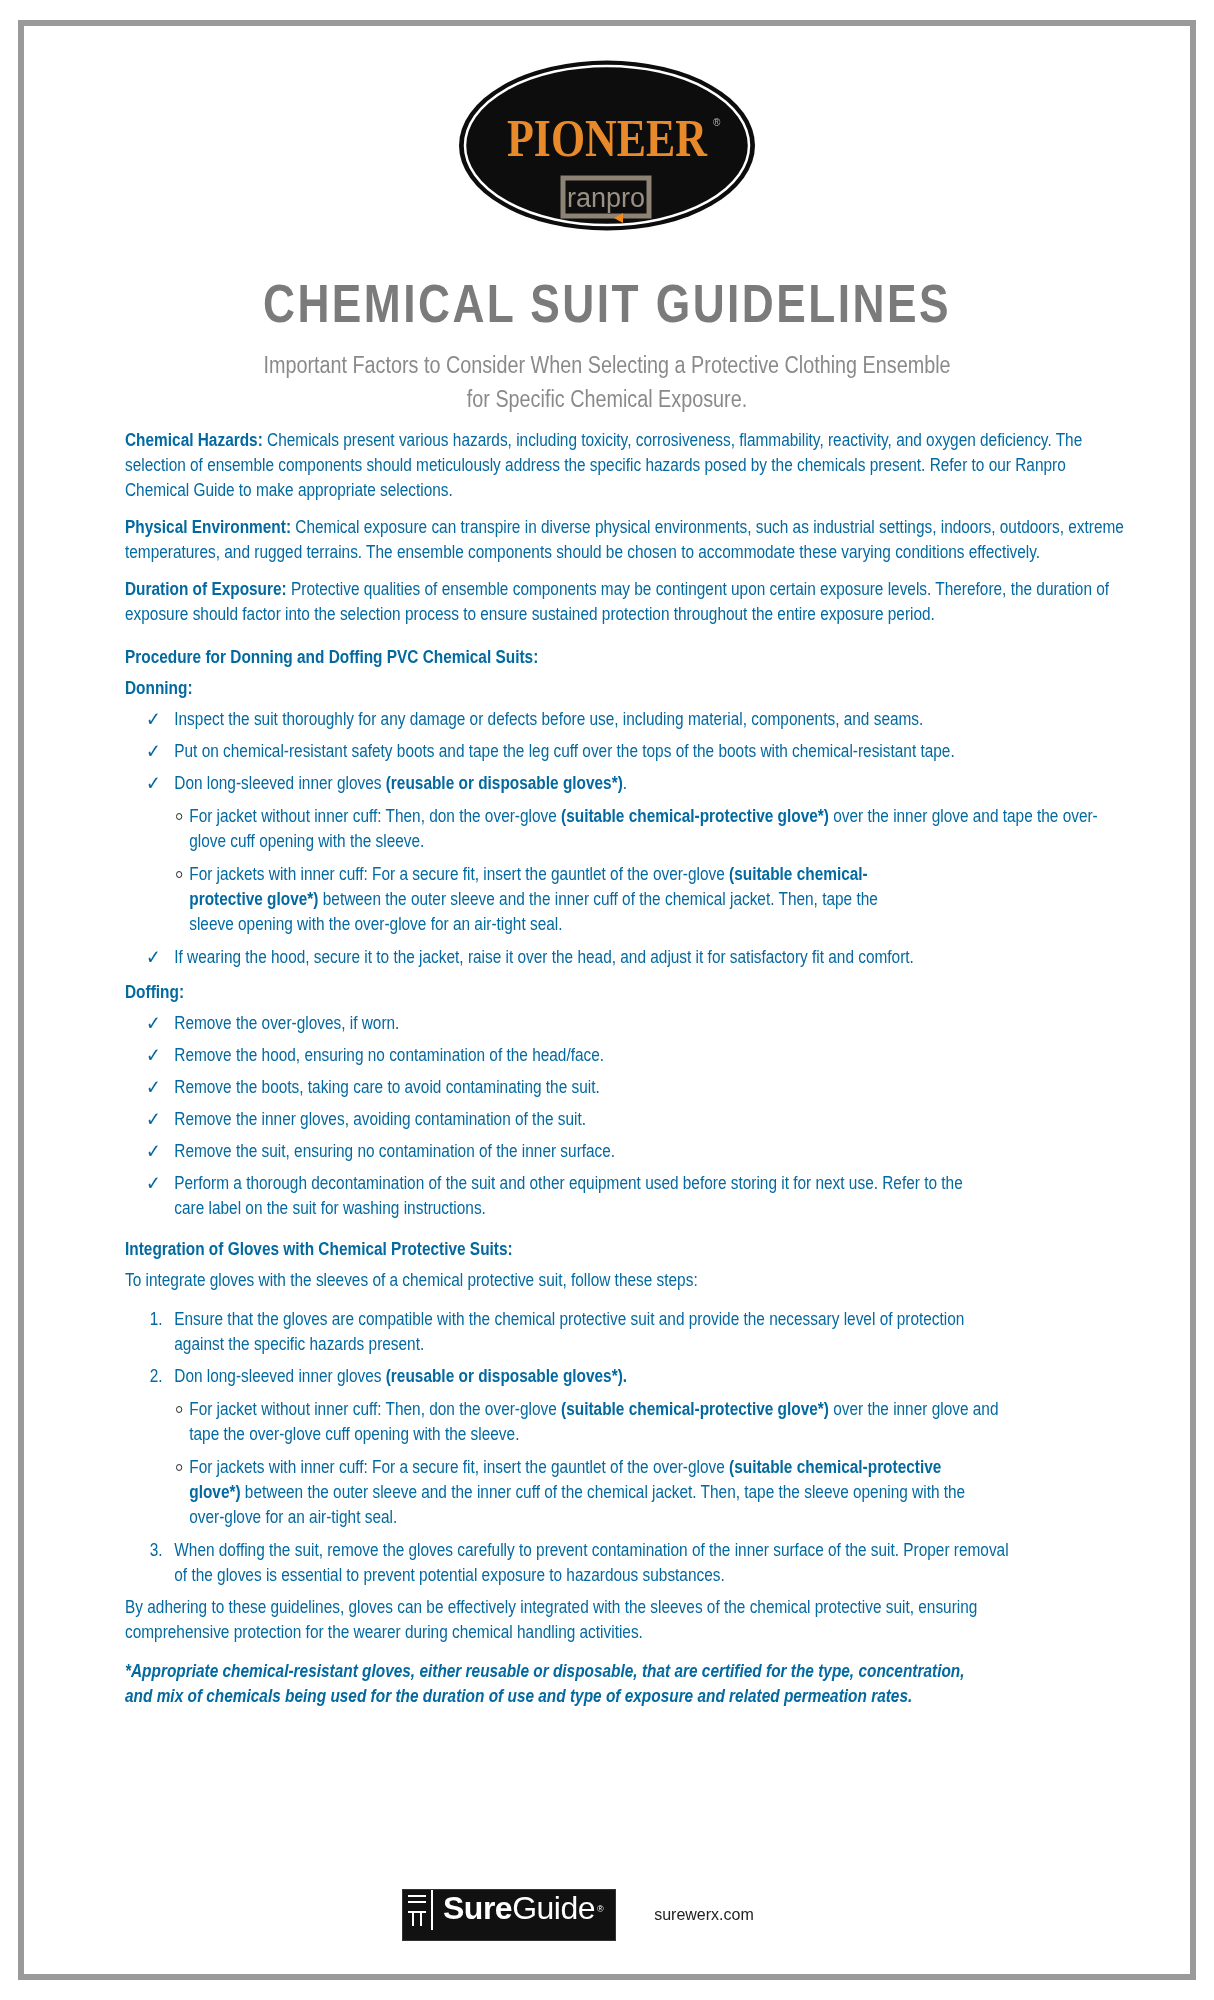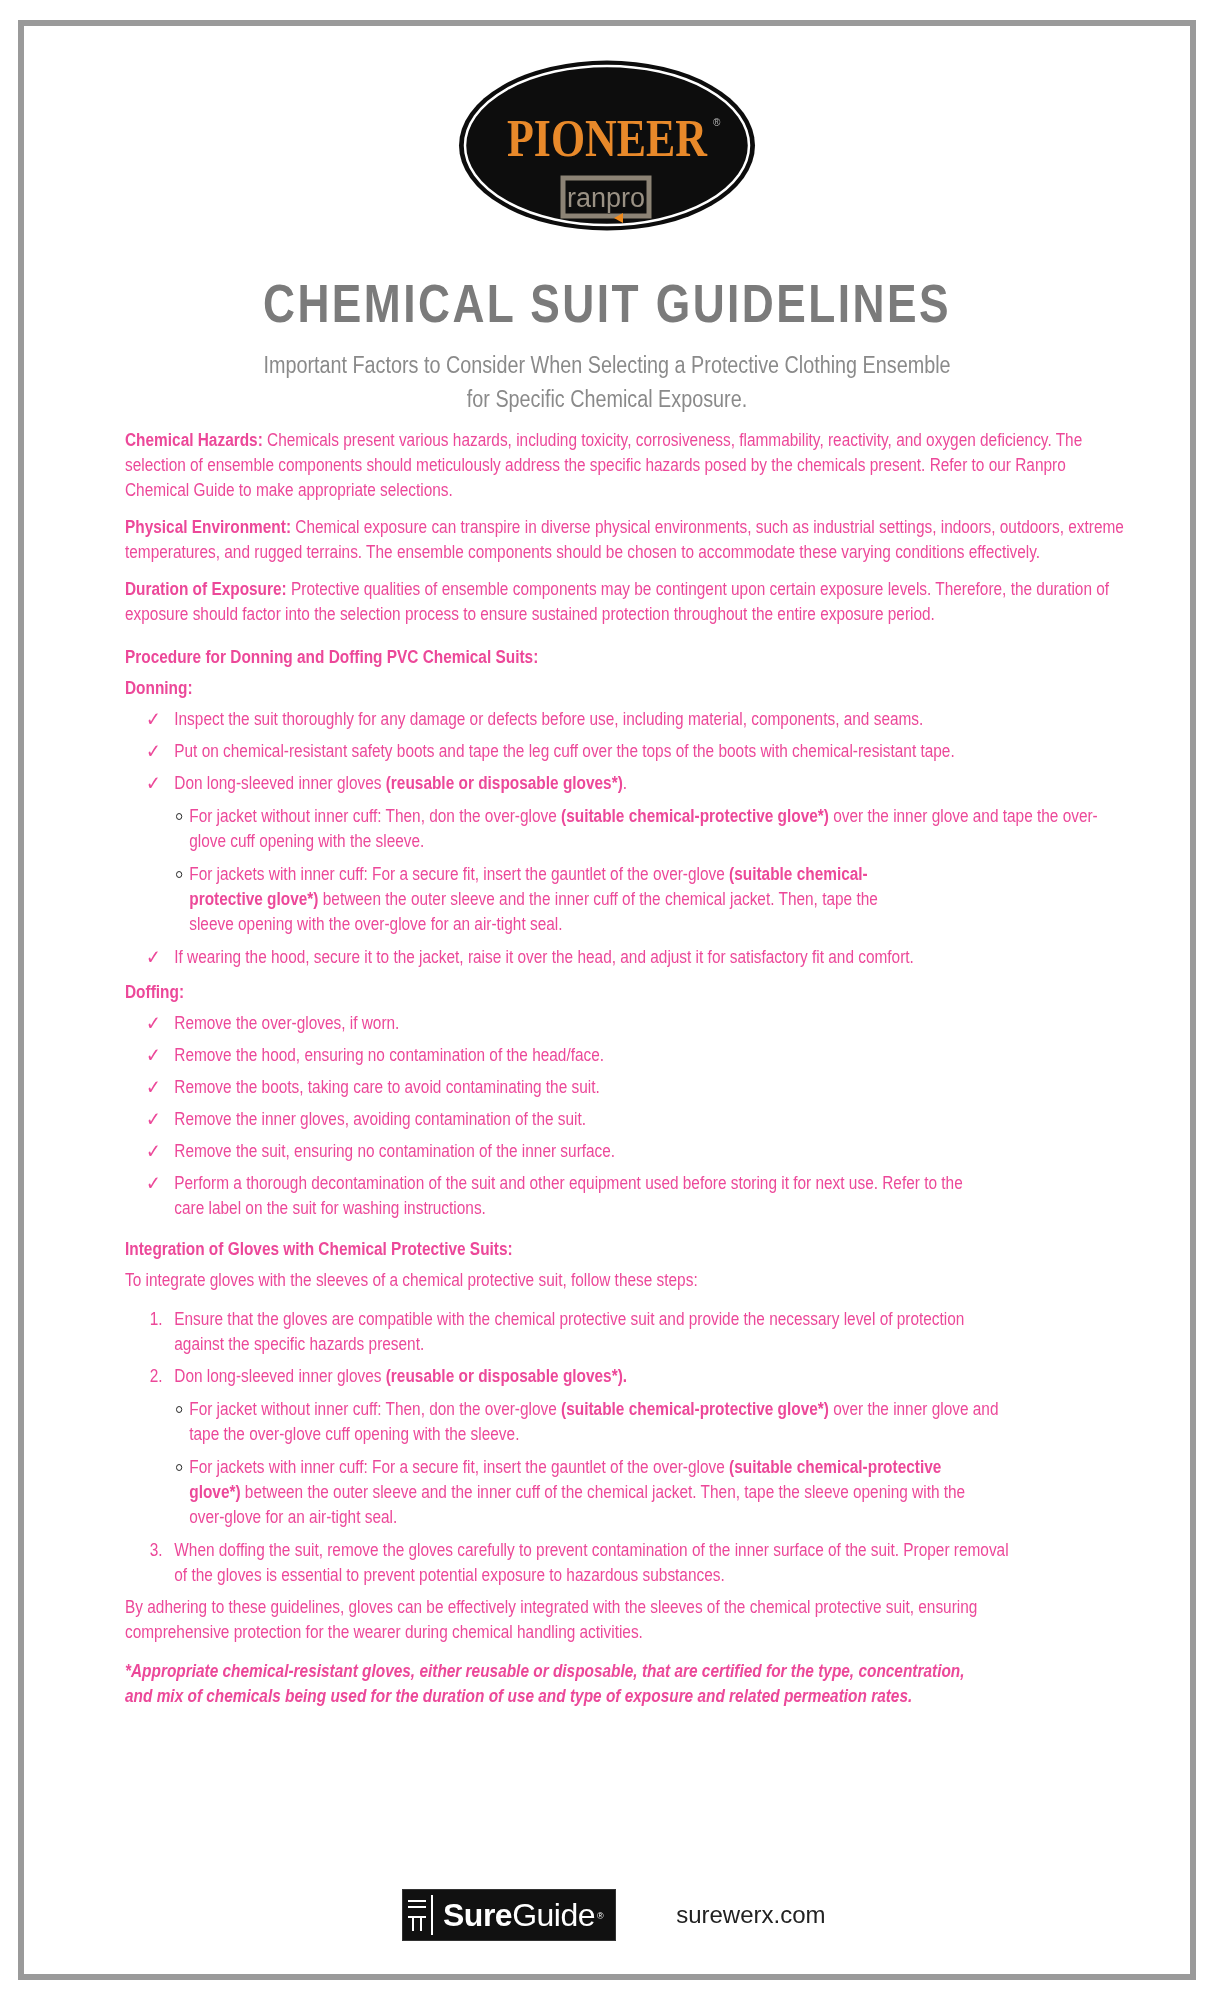--- a/index.html
+++ b/index.html
@@ -21,21 +21,21 @@
     font-size: 54px; letter-spacing: 3px; color: #7b7b7b;
     transform: scaleX(0.82); transform-origin: center;
   }
   .subtitle {
     position: absolute; left: 0; width: 1214px; top: 348px; text-align: center;
     font-size: 23px; line-height: 34px; color: #8a8a8a;
     transform: scaleX(0.86); transform-origin: center;
   }
   .content {
     position: absolute; left: 125px; top: 428px; width: 1010px;
-    font-size: 17.5px; line-height: 25px; color: #ec4899;
+    font-size: 17.5px; line-height: 25px; color: #0369a1;
   }
   .cond { transform: scaleX(0.88); transform-origin: left top; width: 1140px; }
   p { margin: 0 0 12px 0; }
   b { font-weight: bold; }
   .h { font-weight: bold; margin: 0 0 6px 0; }
   ul.check, ol.num { list-style: none; margin: 0 0 10px 0; padding: 0; }
   ul.check > li, ol.num > li { position: relative; padding-left: 56px; margin-bottom: 7px; }
   ul.check > li > .mark {
     position: absolute; left: 24px; top: 0; font-size: 20px;
   }
@@ -43,33 +43,33 @@
   ul.sub { list-style: none; margin: 8px 0 0 0; padding: 0; }
   ul.sub > li { position: relative; padding-left: 17px; margin-bottom: 8px; }
   ul.sub > li > .mark {
     position: absolute; left: 2px; top: 9px; width: 5px; height: 5px;
     border: 1.5px solid #1a1a1a; border-radius: 50%;
   }
   .footnote { font-weight: bold; font-style: italic; margin-top: 14px; }
 
   .footer { position: absolute; left: 402px; top: 1889px; height: 52px; display: flex; align-items: center; }
   .sw-logo {
-    display: flex; align-items: center; height: 50px; background: #111; border: 1px solid #333;
+    display: flex; align-items: flex-start; height: 50px; background: #111; border: 1px solid #333;
   }
   .sw-mark {
     width: 24px; border-right: 2px solid #fff; display: flex; flex-direction: column;
     justify-content: center; align-items: center; padding: 0 2px;
   }
   .sw-text {
     color: #fff; font-size: 32px; padding: 0 12px 0 10px; display: flex; align-items: center;
     letter-spacing: -0.5px;
   }
   .sw-text .b { font-weight: bold; }
   .sw-text .r { font-size: 9px; align-self: flex-start; margin-top: 14px; margin-left: 2px; }
-  .sw-url { margin-left: 60px; font-size: 24px; color: #222; }
+  .sw-url { margin-left: 38px; font-size: 16px; color: #222; }
 </style>
 </head>
 <body>
 
 <div class="frame"></div>
 
 <div class="logo-wrap">
   <svg viewBox="0 0 300 175" xmlns="http://www.w3.org/2000/svg">
     <ellipse cx="150" cy="87.5" rx="148" ry="85" fill="#0d0d0d"></ellipse>
     <ellipse cx="150" cy="87.5" rx="142" ry="79.5" fill="none" stroke="#ffffff" stroke-width="2.5"></ellipse>

